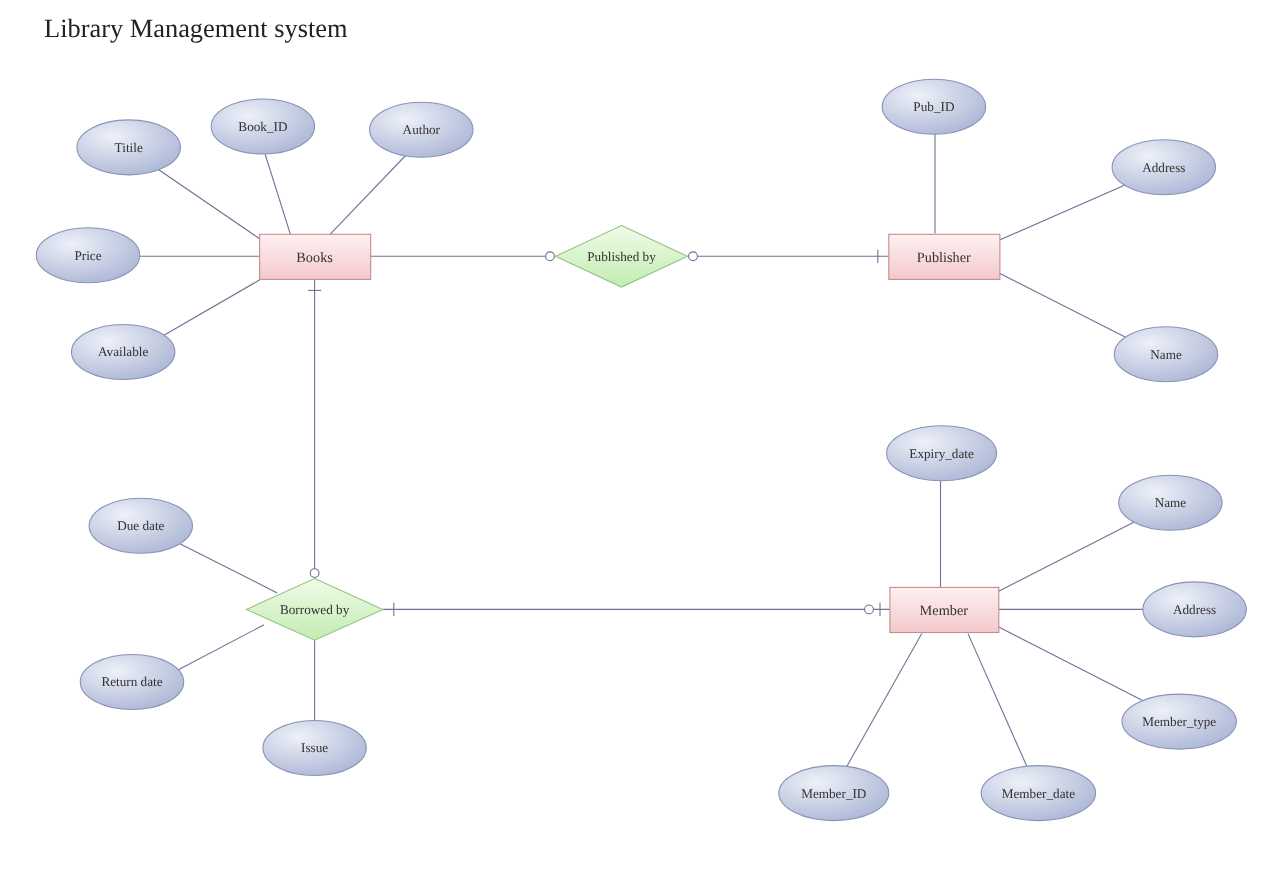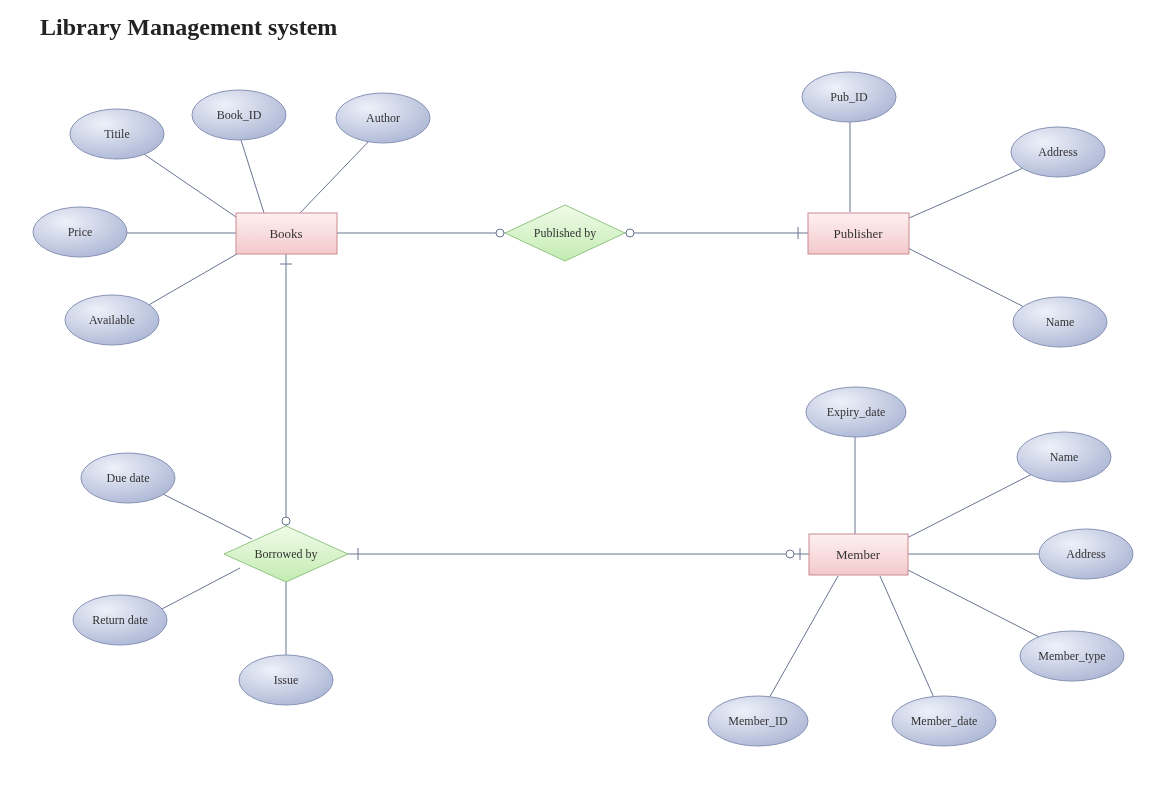--- a/index.html
+++ b/index.html
@@ -9,21 +9,21 @@
     height: 800px;
     background: #ffffff;
     font-family: "Times New Roman", serif;
     color: #333;
   }
   .title {
     position: absolute;
     left: 40px;
     top: 14px;
     font-size: 24px;
-    font-weight: bold;
+    font-weight: normal;
     color: #222;
   }
   svg { position: absolute; left:0; top:0; }
   .ent-label, .attr-label, .rel-label {
     font-family: "Times New Roman", serif;
     fill: #333;
   }
   .ent-label { font-size: 13px; }
   .attr-label { font-size: 12px; }
   .rel-label { font-size: 12px; }

